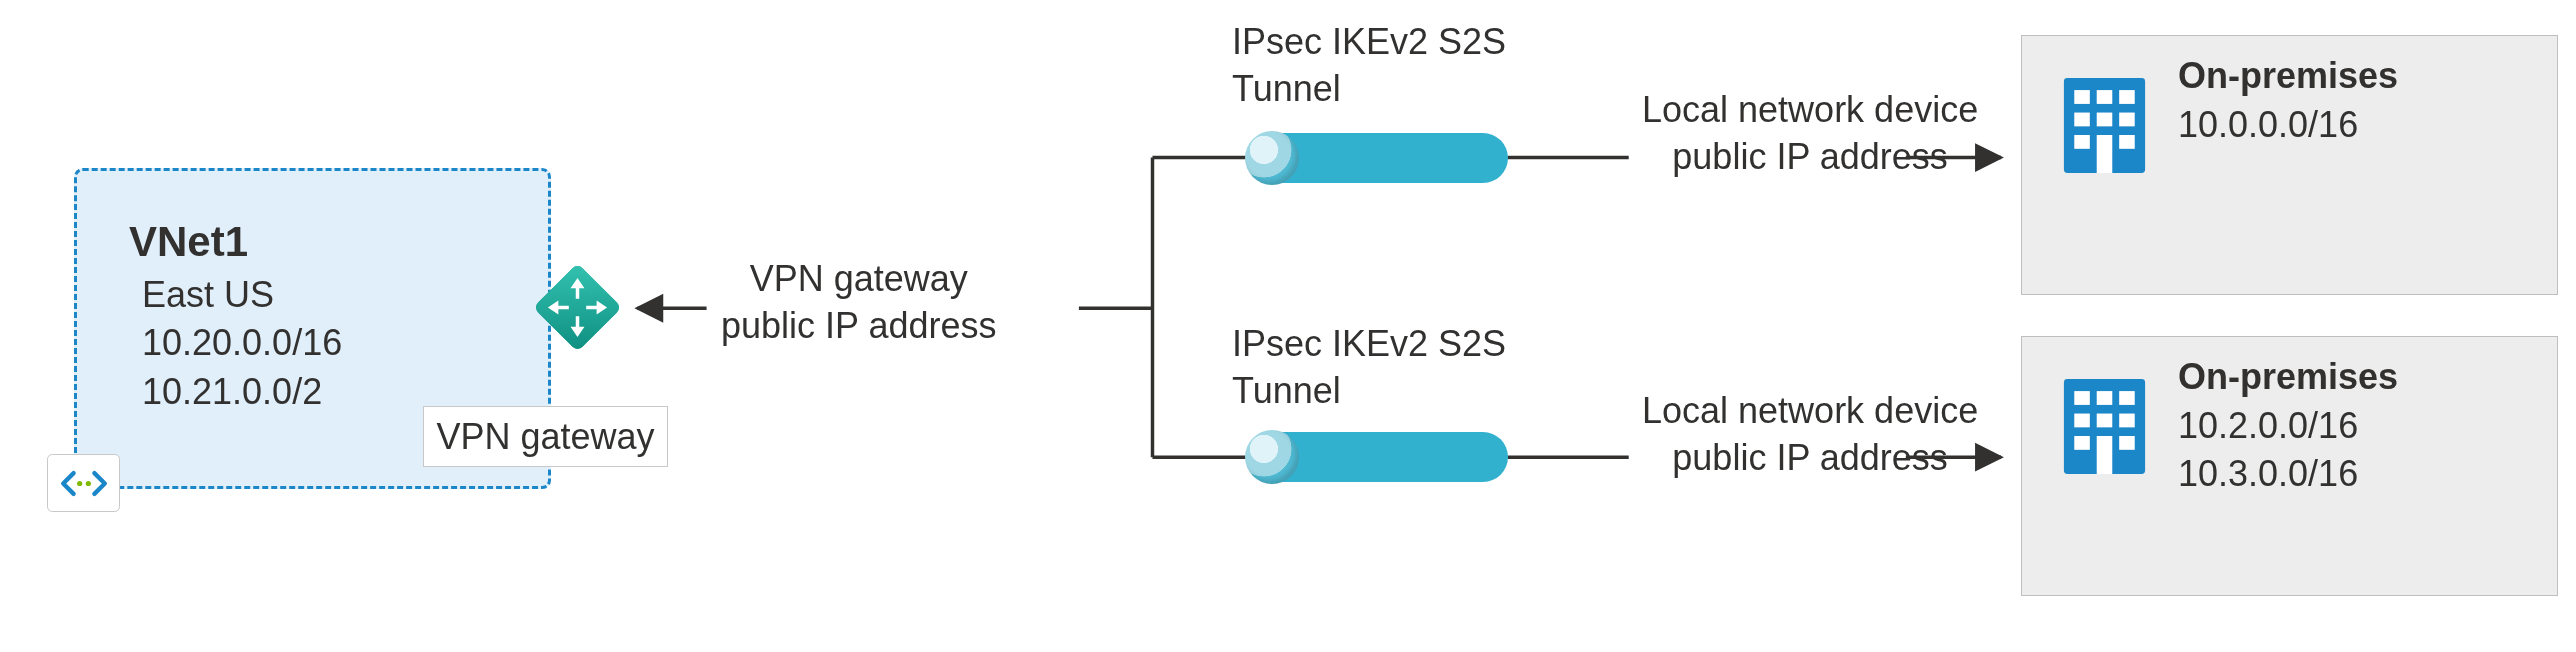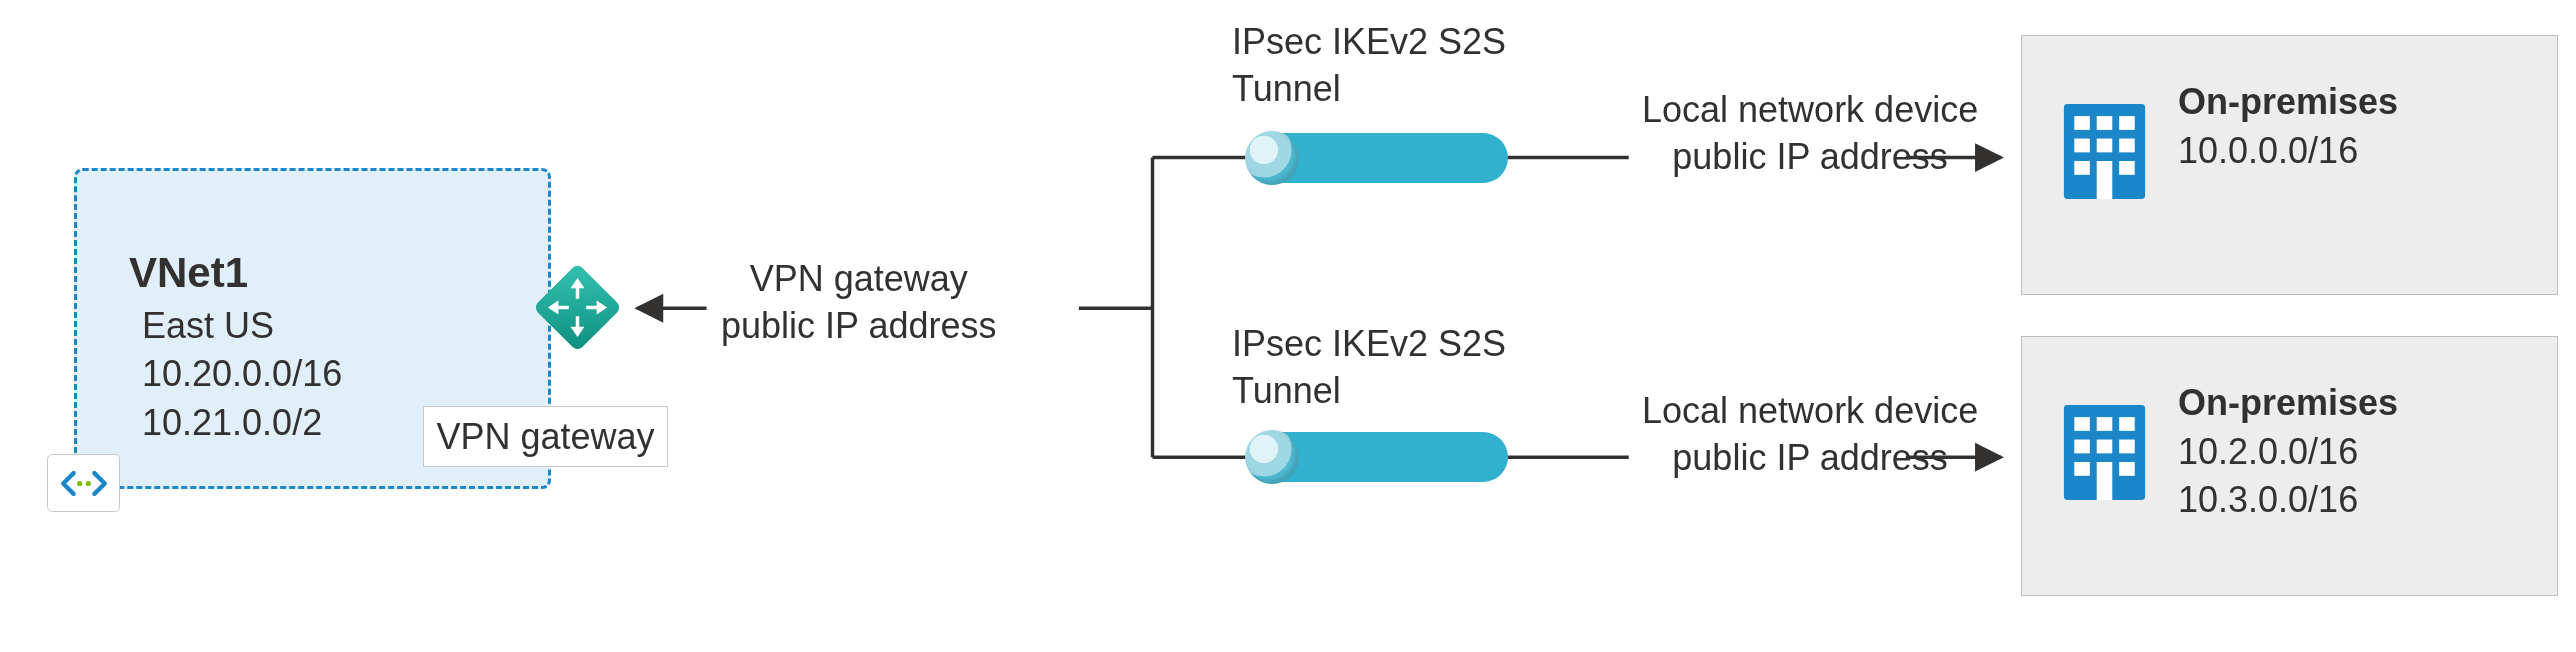--- a/index.html
+++ b/index.html
@@ -21,21 +21,21 @@
     left: 74px; top: 168px;
     width: 477px; height: 321px;
     background: #e1effa;
     border: 3.5px dashed #1C87C8;
     border-radius: 8.7px;
     box-sizing: border-box;
     padding: 43px 0 0 52px;
     font-size: 36px;
     line-height: 1.35;
   }
-  .vnet-box .title { font-weight: 700; font-size: 42px; margin-top: 31px; }
+  .vnet-box .title { font-weight: 700; font-size: 42px; }
   .vnet-box .line  { font-weight: 400; margin-left: 13px; }
 
   
   .vnet-badge {
     left: 47px; top: 454px;
     width: 71px; height: 56px;
     background: #fff;
     border: 0.9px solid #c8c8c8;
     border-radius: 5.2px;
     display:flex; align-items:center; justify-content:center;
@@ -75,21 +75,21 @@
     background: radial-gradient(circle at 35% 35%, #dff3f8 0 28%, #9fd7e5 29% 55%, #4fbad3 56% 100%);
     box-shadow: inset -3.5px -3.5px 5.2px rgba(0,0,0,.15);
   }
 
   
   .site-card {
     width: 537px; height: 260px;
     background: #ededed;
     border: 0.9px solid #bfbfbf;
     box-sizing: border-box;
-    padding: 42px 0 0 35px;
+    padding: 16px 0 0 35px;
     font-size: 36px;
     line-height: 1.35;
     display:flex; align-items:flex-start;
   }
   .site-card .title { font-weight:700; }
   .site-card .txtcol { padding-left: 26px; }
 
   
   svg.wire { position:absolute; left:0; top:0; pointer-events:none; }
 </style>

